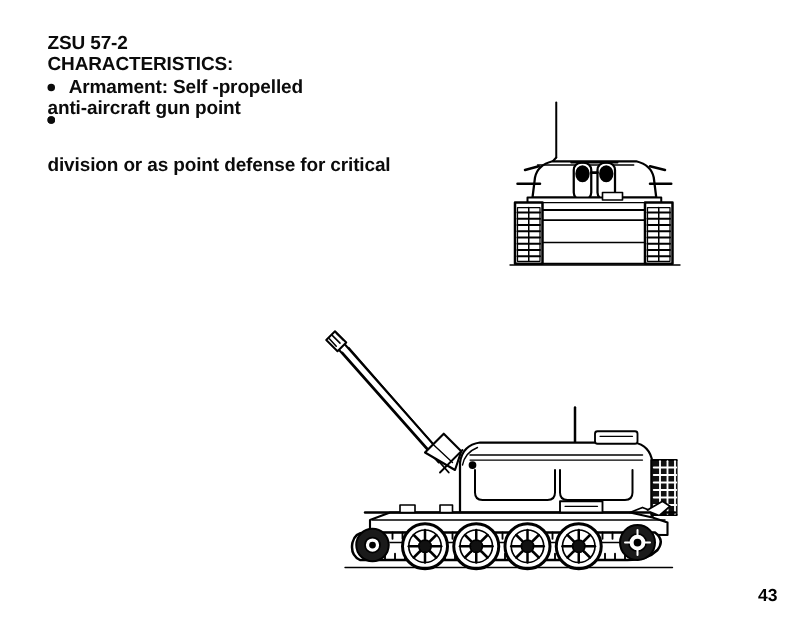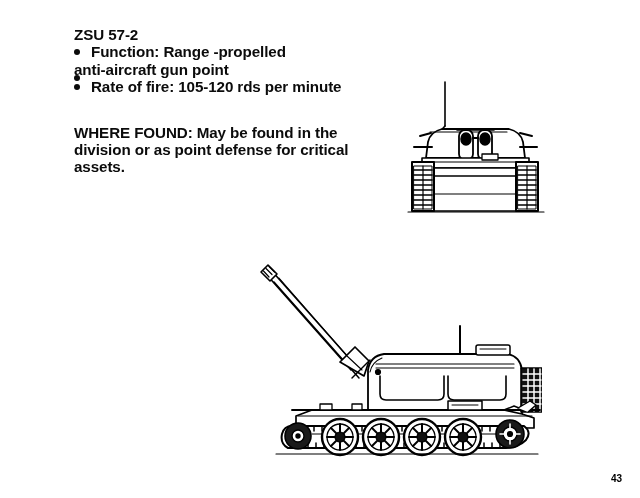--- a/index.html
+++ b/index.html
@@ -19,21 +19,20 @@
     overflow: hidden;
     color: #000000;
   }
 
   
   #text-column {
     position: absolute;
     left: 38px;
     top: 26px;
     width: 350px;
-    margin-left: 36px;
   }
   .line {
     font-size: 15.2px;
     line-height: 17.4px;
     font-weight: 700;
     letter-spacing: -0.1px;
     white-space: nowrap;
     color: #0b0b0b;
   }
   .line.indent-bullet {
@@ -53,21 +52,21 @@
   .line.cont {
     padding-left: 0px;
   }
   .gap-md { height: 14px; }
 
   
   #page-number {
     position: absolute;
     right: 18px;
     bottom: 14px;
-    font-size: 10px;
+    font-size: 14px;
     font-weight: 700;
     color: #000;
   }
 
   
   #front-view {
     position: absolute;
     left: 404px;
     top: 76px;
     width: 176px;
@@ -84,49 +83,47 @@
 </style>
 </head>
 <body>
 
 <div id="page">
 
   <div id="text-column">
 
     <div class="line">ZSU 57-2</div>
 
+    <div class="line">CHARACTERISTICS:</div>
 
     <div class="line indent-bullet">
       <span class="bullet"></span>
-      <span>Function:  Range -propelled</span>
+      <span>Armament:  Self -propelled</span>
     </div>
 
     <div class="line cont">
       <span>anti-aircraft gun point</span>
     </div>
 
     <div class="line indent-bullet">
       <span class="bullet"></span>
     </div>
 
 
 
     <div class="line indent-bullet">
       <span class="bullet"></span>
-      <span>Rate of fire:  105-120 rds per minute</span>
     </div>
 
     <div class="gap-md"></div>
 
 
     <div class="gap-md"></div>
 
-    <div class="line">WHERE FOUND:  May be found in the</div>
     <div class="line">division or as point defense for critical</div>
-    <div class="line">assets.</div>
   </div>
 
   <div id="front-view">
     <svg width="176" height="148" viewBox="0 0 176 148">
       <g fill="none" stroke="#000" stroke-width="1.5" stroke-linejoin="round" stroke-linecap="round">
 
         <g>
           <line x1="41" y1="6" x2="41" y2="50" stroke-width="1.6"></line>
           <line x1="41" y1="50" x2="30" y2="62" stroke-width="1.6"></line>
           <line x1="30" y1="62" x2="25" y2="68" stroke-width="1.3"></line>

